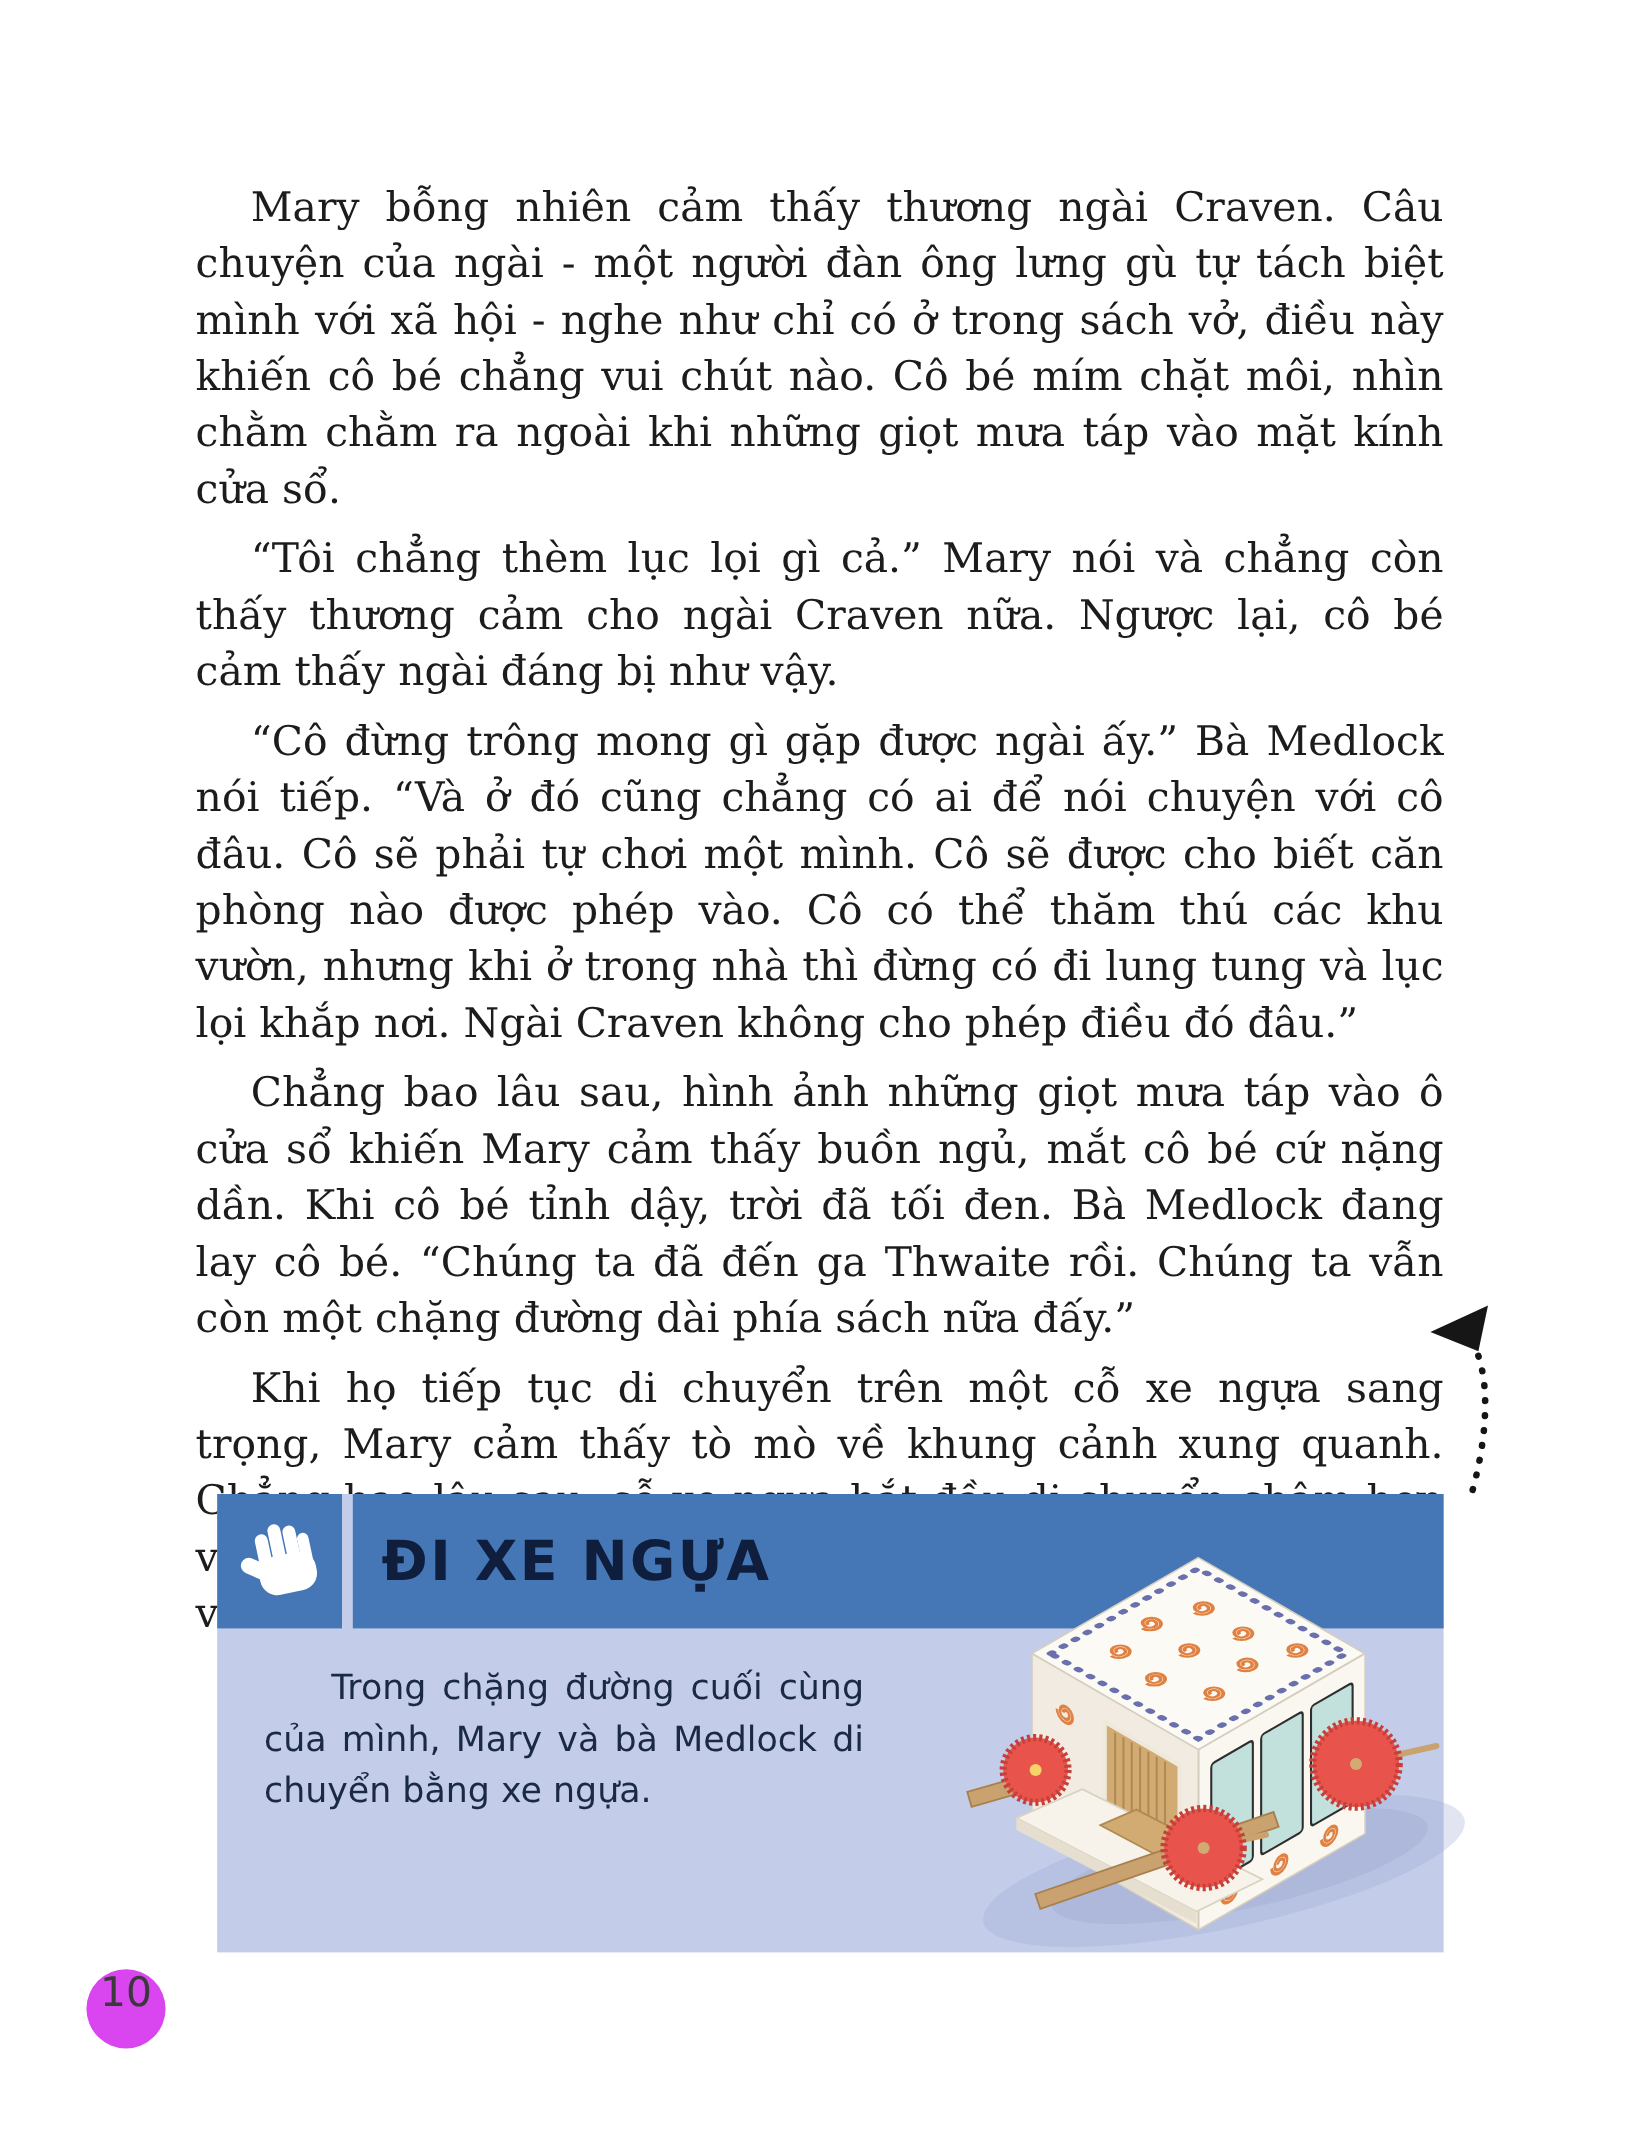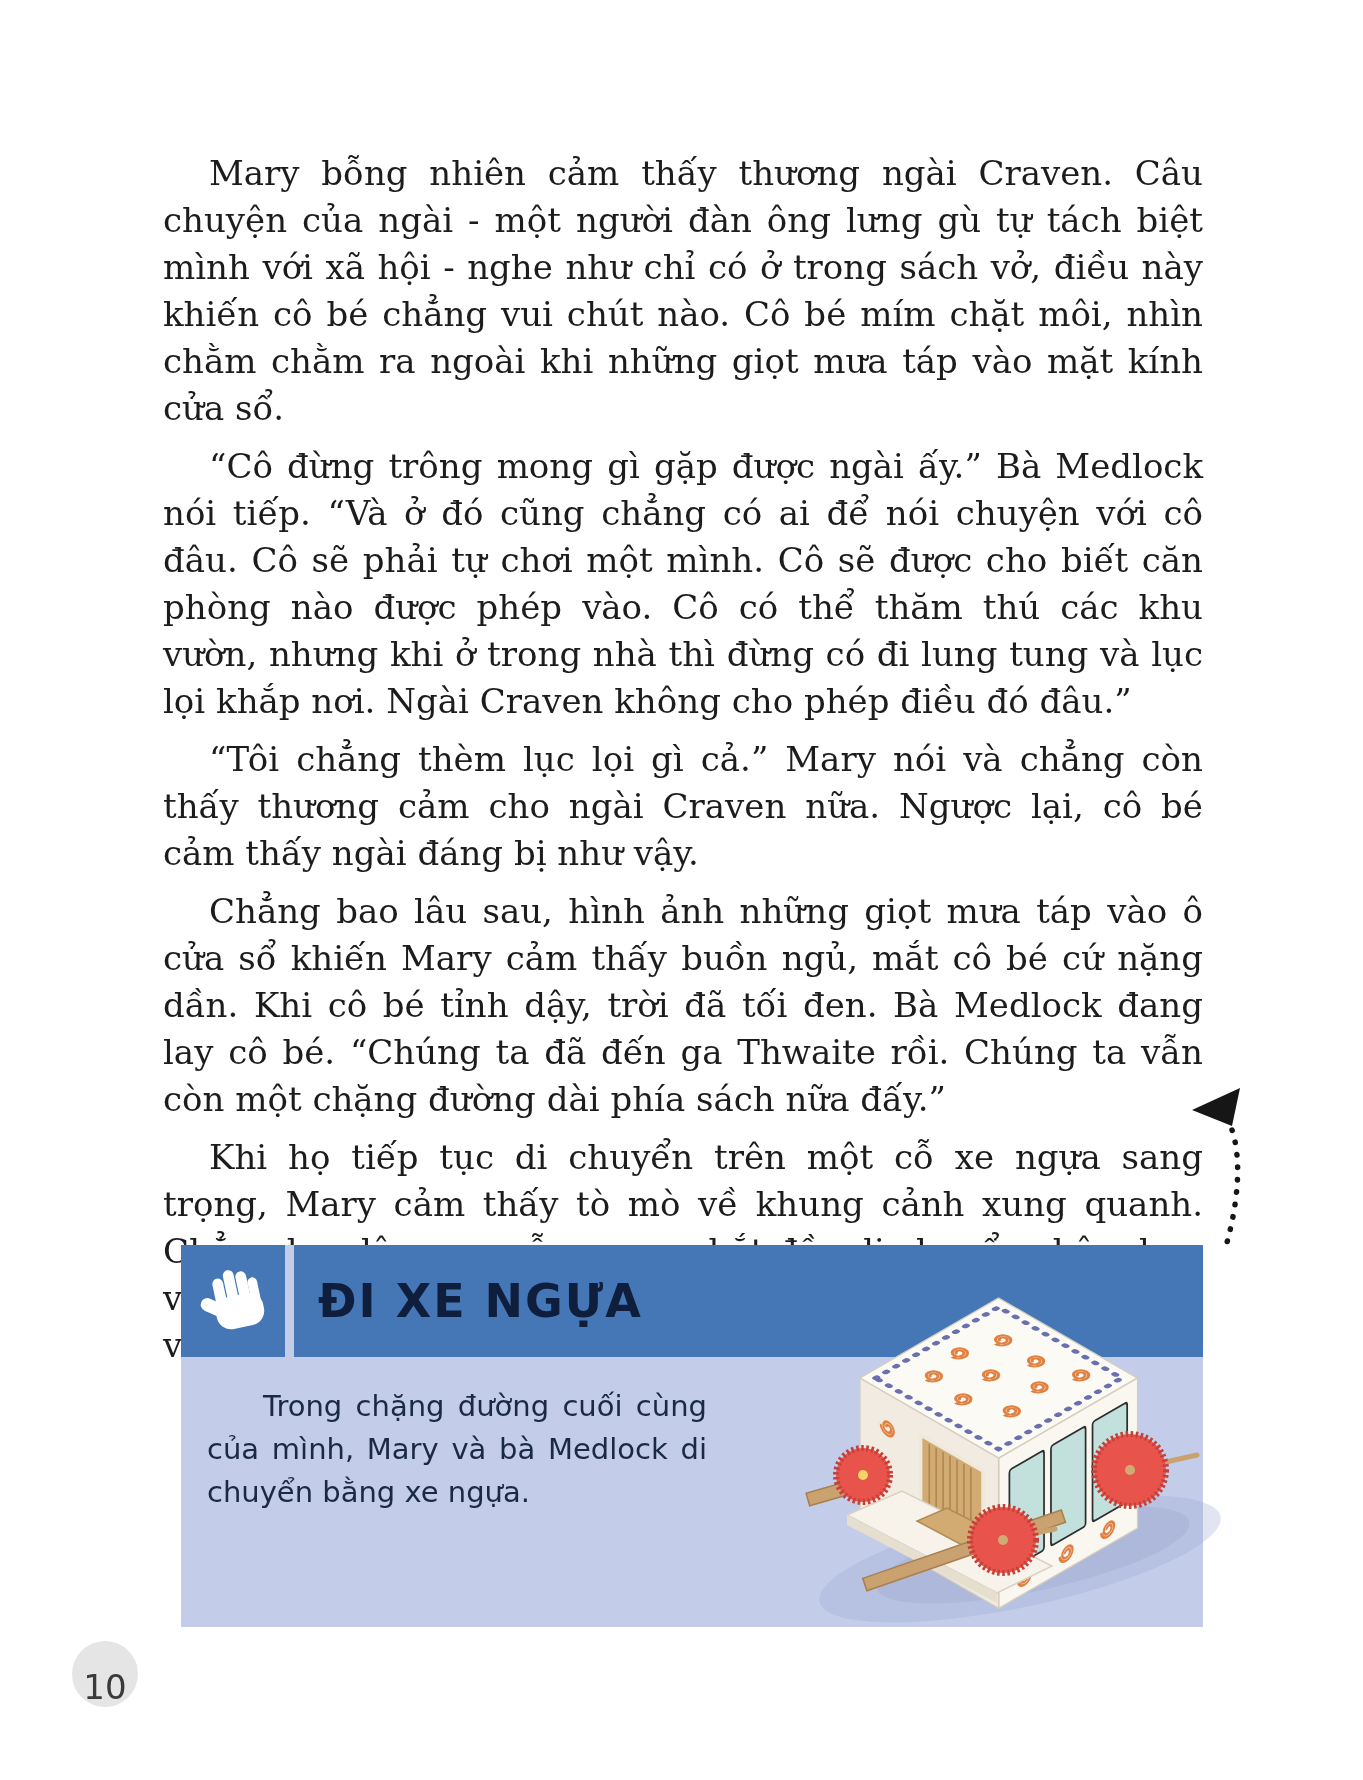--- a/index.html
+++ b/index.html
@@ -19,43 +19,43 @@
   .callout{position:absolute;left:181px;top:1245px;width:1022px;height:382px;background:#c3cdea;}
   .callout-header{position:absolute;left:0;top:0;width:1022px;height:112px;display:flex;}
   .hand-tile{width:104px;height:112px;background:#4577b6;display:flex;align-items:center;justify-content:center;}
   .header-gap{width:9px;height:112px;background:#c3cdea;}
   .header-bar{flex:1;background:#4577b6;display:flex;align-items:center;padding-left:24px;}
   .callout-title{
     font-family:"DejaVu Sans",sans-serif;font-weight:800;font-size:46px;
     letter-spacing:2px;color:#0f1e3c;
   }
   .callout-text{
-    position:absolute;left:26px;top:140px;width:500px;
+    position:absolute;left:39px;top:140px;width:500px;
     font-family:"DejaVu Sans",sans-serif;font-size:29px;line-height:43px;
     color:#1b2a44;text-align:justify;
   }
   .callout-text p{margin:0 0 17px 0;text-indent:56px;}
   .callout-text p.italic{font-style:italic;}
   .carriage{position:absolute;left:624px;top:18px;width:470px;height:360px;}
   
   .page-badge{
     position:absolute;left:72px;top:1641px;width:66px;height:66px;border-radius:50%;
-    background:#e5e5e5;display:flex;align-items:flex-end;justify-content:center;
+    background:#d946ef;display:flex;align-items:flex-start;justify-content:center;
     font-family:"DejaVu Sans",sans-serif;font-size:34px;color:#3a3a3a;
   }
 </style>
 </head>
 <body>
 
 <div class="page">
 
   <div class="article">
     <p>Mary bỗng nhiên cảm thấy thương ngài Craven. Câu chuyện của ngài - một người đàn ông lưng gù tự tách biệt mình với xã hội - nghe như chỉ có ở trong sách vở, điều này khiến cô bé chẳng vui chút nào. Cô bé mím chặt môi, nhìn chằm chằm ra ngoài khi những giọt mưa táp vào mặt kính cửa sổ.</p>
+    <p>“Tôi chẳng thèm lục lọi gì cả.” Mary nói và chẳng còn thấy thương cảm cho ngài Craven nữa. Ngược lại, cô bé cảm thấy ngài đáng bị như vậy.</p>
     <p>“Cô đừng trông mong gì gặp được ngài ấy.” Bà Medlock nói tiếp. “Và ở đó cũng chẳng có ai để nói chuyện với cô đâu. Cô sẽ phải tự chơi một mình. Cô sẽ được cho biết căn phòng nào được phép vào. Cô có thể thăm thú các khu vườn, nhưng khi ở trong nhà thì đừng có đi lung tung và lục lọi khắp nơi. Ngài Craven không cho phép điều đó đâu.”</p>
-    <p>“Tôi chẳng thèm lục lọi gì cả.” Mary nói và chẳng còn thấy thương cảm cho ngài Craven nữa. Ngược lại, cô bé cảm thấy ngài đáng bị như vậy.</p>
     <p>Chẳng bao lâu sau, hình ảnh những giọt mưa táp vào ô cửa sổ khiến Mary cảm thấy buồn ngủ, mắt cô bé cứ nặng dần. Khi cô bé tỉnh dậy, trời đã tối đen. Bà Medlock đang lay cô bé. “Chúng ta đã đến ga Thwaite rồi. Chúng ta vẫn còn một chặng đường dài phía sách nữa đấy.”</p>
     <p>Khi họ tiếp tục di chuyển trên một cỗ xe ngựa sang trọng, Mary cảm thấy tò mò về khung cảnh xung quanh. Chẳng bao lâu sau, cỗ xe ngựa bắt đầu di chuyển chậm hơn và cô bé dường như không còn trông thấy những hàng rào và cây cối nữa.</p>
   </div>
 
   <svg class="arrow-decoration" viewBox="0 0 70 170">
     <polygon points="2,24 50,2 42,40" fill="#161616"></polygon>
     <path d="M42 44 C52 74 48 118 36 160" fill="none" stroke="#161616" stroke-width="5.5" stroke-dasharray="0.5,12" stroke-linecap="round"></path>
   </svg>
 
   <div class="callout">

